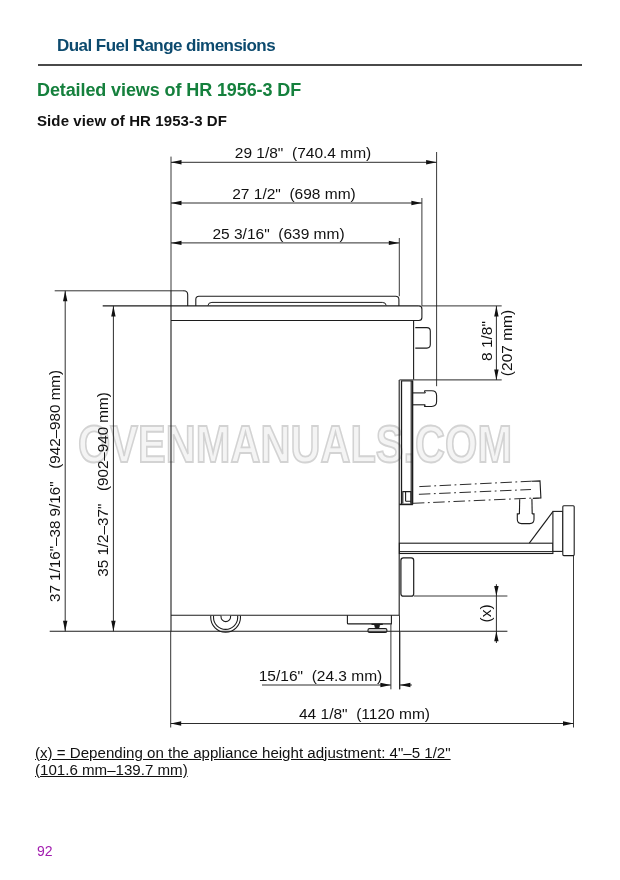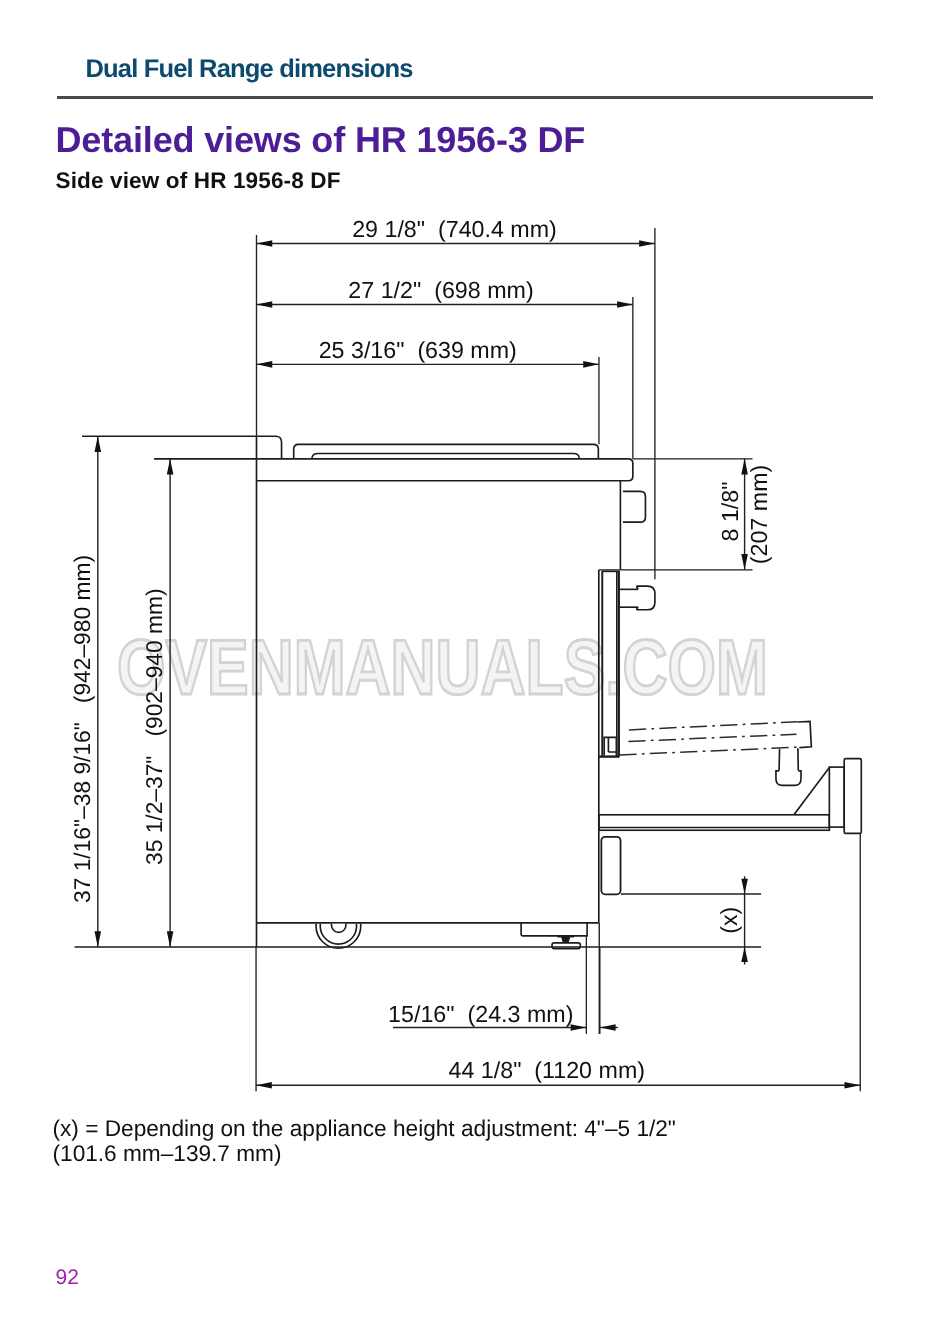--- a/index.html
+++ b/index.html
@@ -1,36 +1,36 @@
 <!DOCTYPE html>
 <html><head>
 <meta charset="utf-8">
 <style>
 html,body{margin:0;padding:0;background:#fff;}
 body{width:620px;height:880px;font-family:"Liberation Sans",sans-serif;}
 .pg{position:relative;width:620px;height:880px;overflow:hidden;background:#fff;}
 .title{position:absolute;left:37px;top:36.3px;font-size:17px;font-weight:bold;color:#0c4a6e;letter-spacing:-0.55px;margin-left:20px;}
 .rule{position:absolute;left:38px;top:64.4px;width:544px;height:1.4px;background:#4a4a4a;}
-.h2{position:absolute;left:37px;top:80px;font-size:24px;font-weight:bold;color:#4c1d95;letter-spacing:-0.1px;}
+.h2{position:absolute;left:37px;top:80px;font-size:18px;font-weight:bold;color:#15803d;letter-spacing:-0.1px;}
 .h3{position:absolute;left:37px;top:112px;font-size:15px;font-weight:bold;color:#111;letter-spacing:0.1px;}
-.fn{position:absolute;left:35px;top:743.5px;font-size:15.1px;color:#111;line-height:17px;}
+.fn{position:absolute;left:35px;top:743.5px;font-size:15.1px;color:#111;line-height:17px;text-decoration:underline;}
 .pageno{position:absolute;left:37px;top:843px;font-size:14px;color:#a21caf;}
 svg{position:absolute;left:0;top:0;}
 </style>
 </head>
 <body>
 <div class="pg">
 
 <div class="title">Dual Fuel Range dimensions</div>
 
 <div class="rule"></div>
 
 <div class="h2">Detailed views of HR 1956-3 DF</div>
 
-<div class="h3">Side view of HR 1956-8 DF</div>
+<div class="h3">Side view of HR 1953-3 DF</div>
 
 <svg width="620" height="880" viewBox="0 0 620 880">
 
 <text x="78" y="462.4" font-family="Liberation Sans, sans-serif" font-size="52" font-weight="bold" fill="#f4f4f4" stroke="#d3d3d3" stroke-width="1.9" textLength="434" lengthAdjust="spacingAndGlyphs">OVENMANUALS.COM</text>
 <g fill="none" stroke="#1c1c1c" stroke-width="1.1" stroke-linecap="butt">
 
 <line x1="54.7" y1="290.8" x2="184" y2="290.8" stroke-width="0.9"></line>
 
 <path d="M183.7,290.8 Q187.7,290.8 187.7,294.8 V305.9"></path>
 

